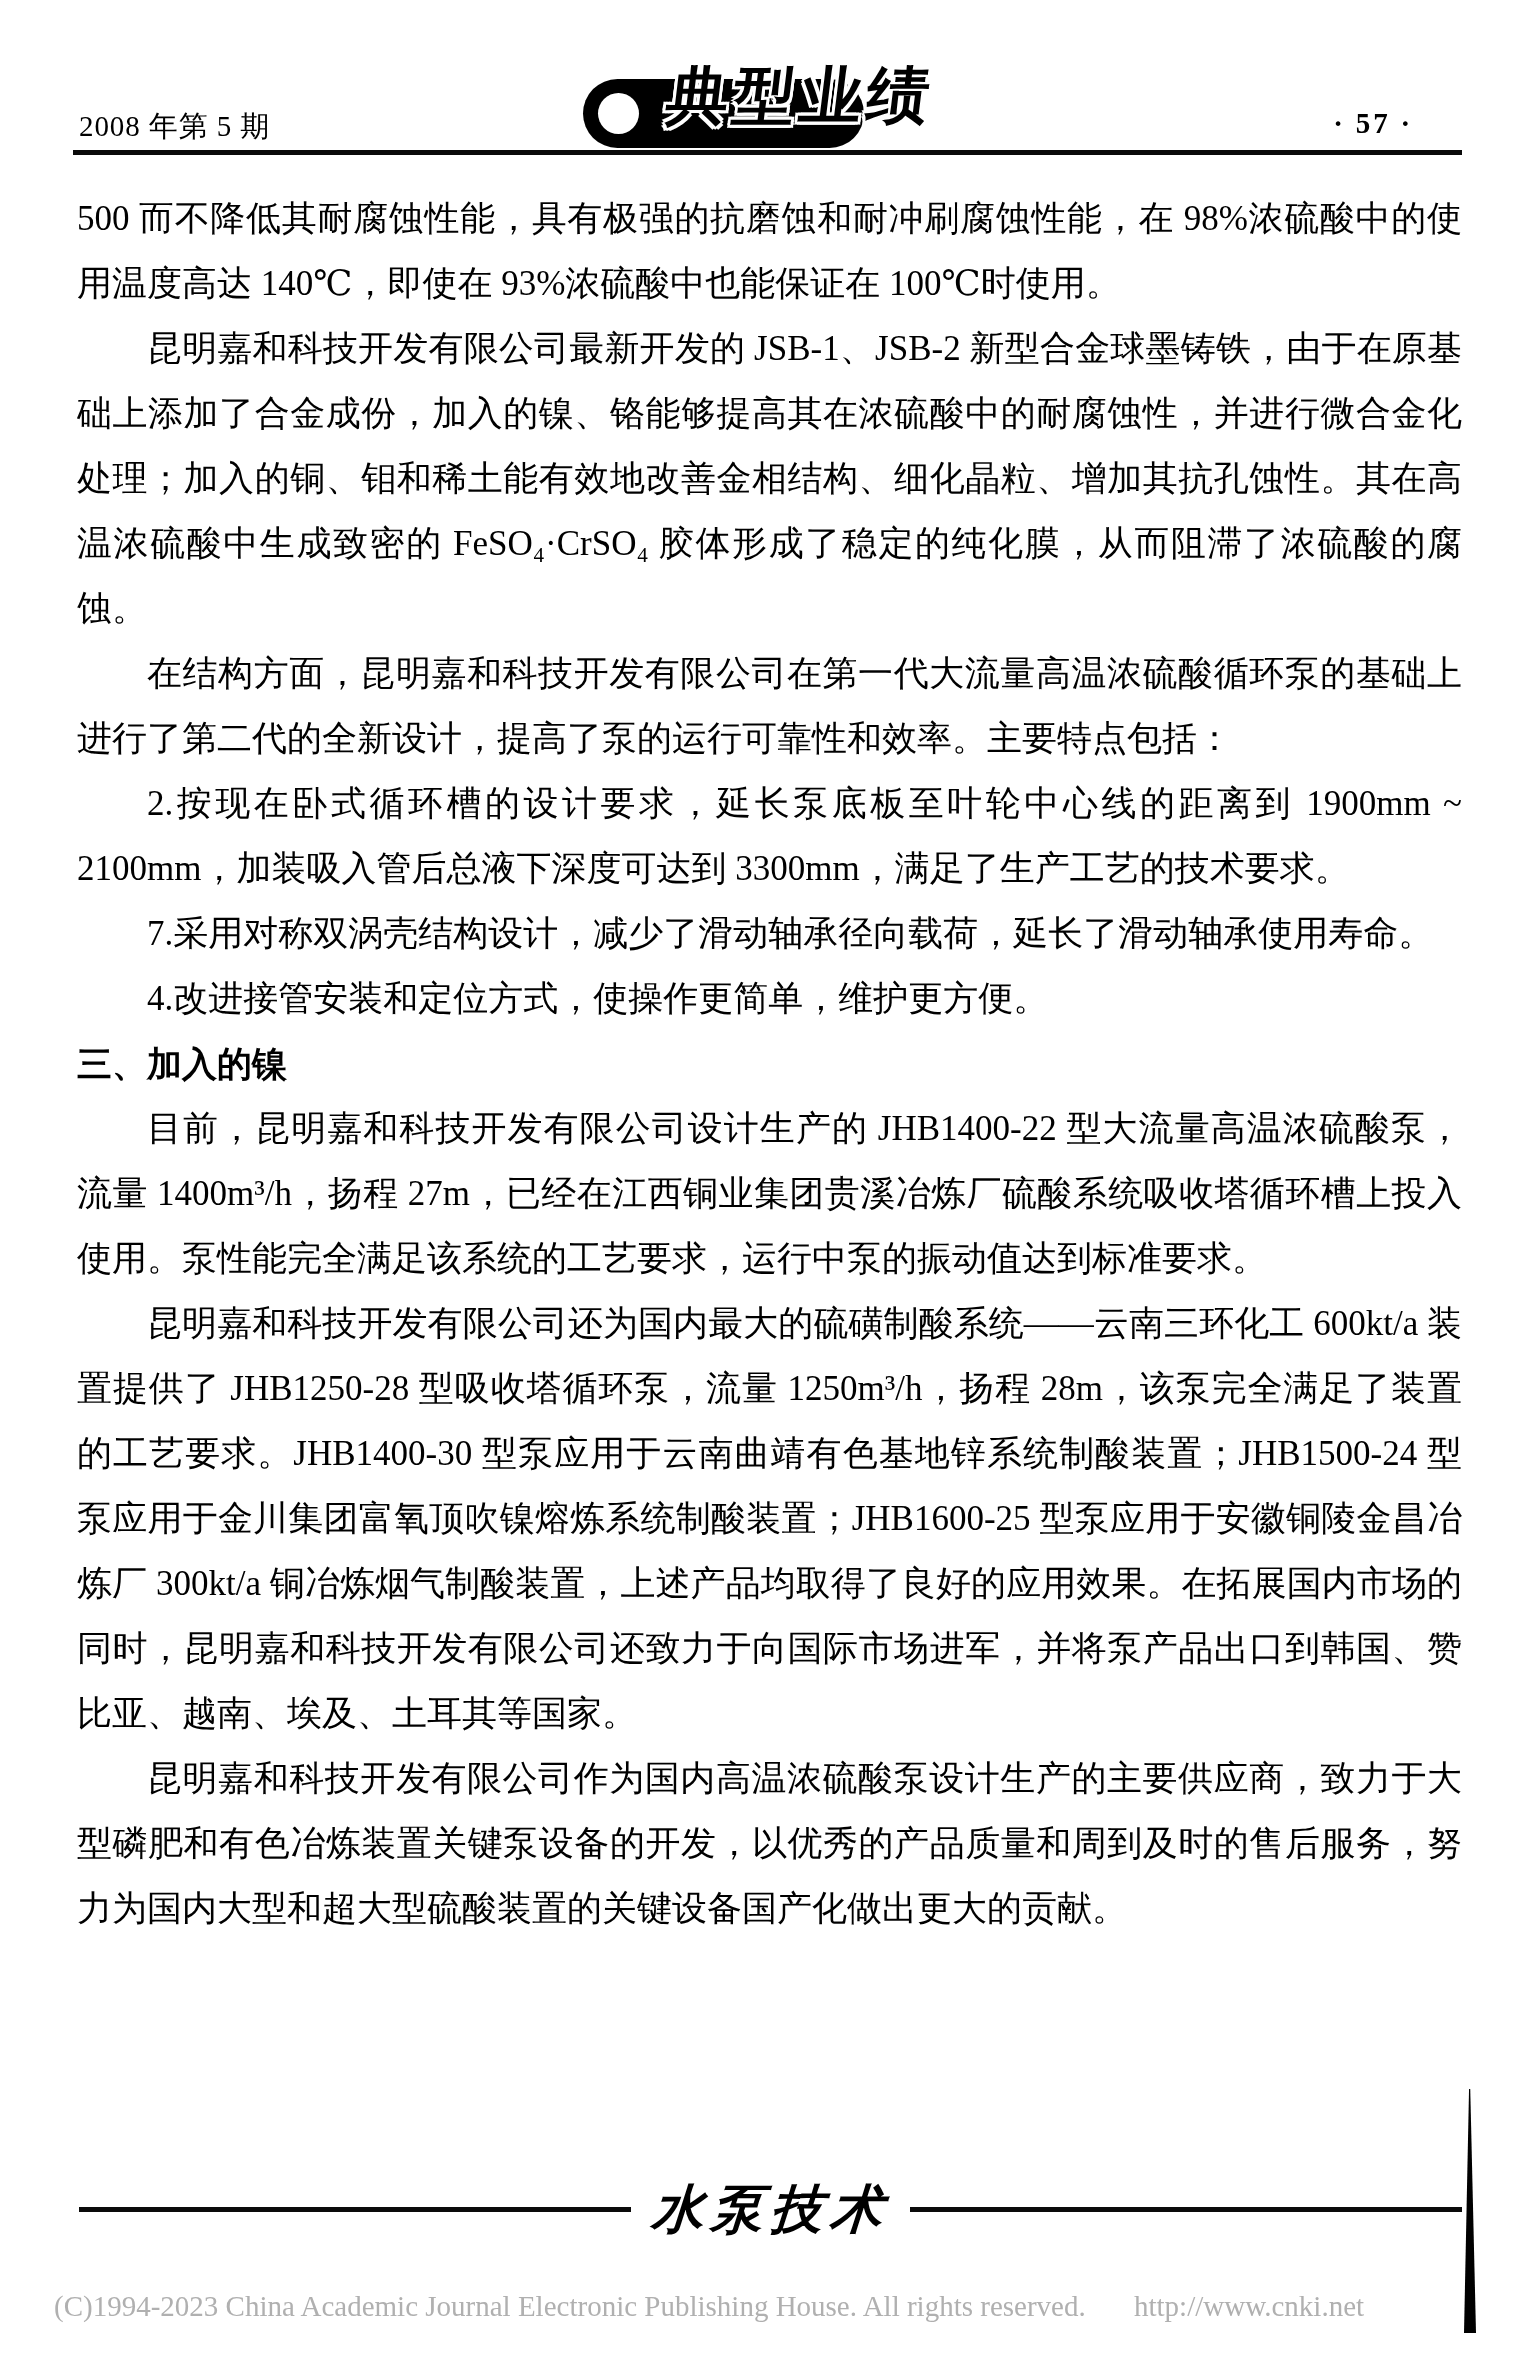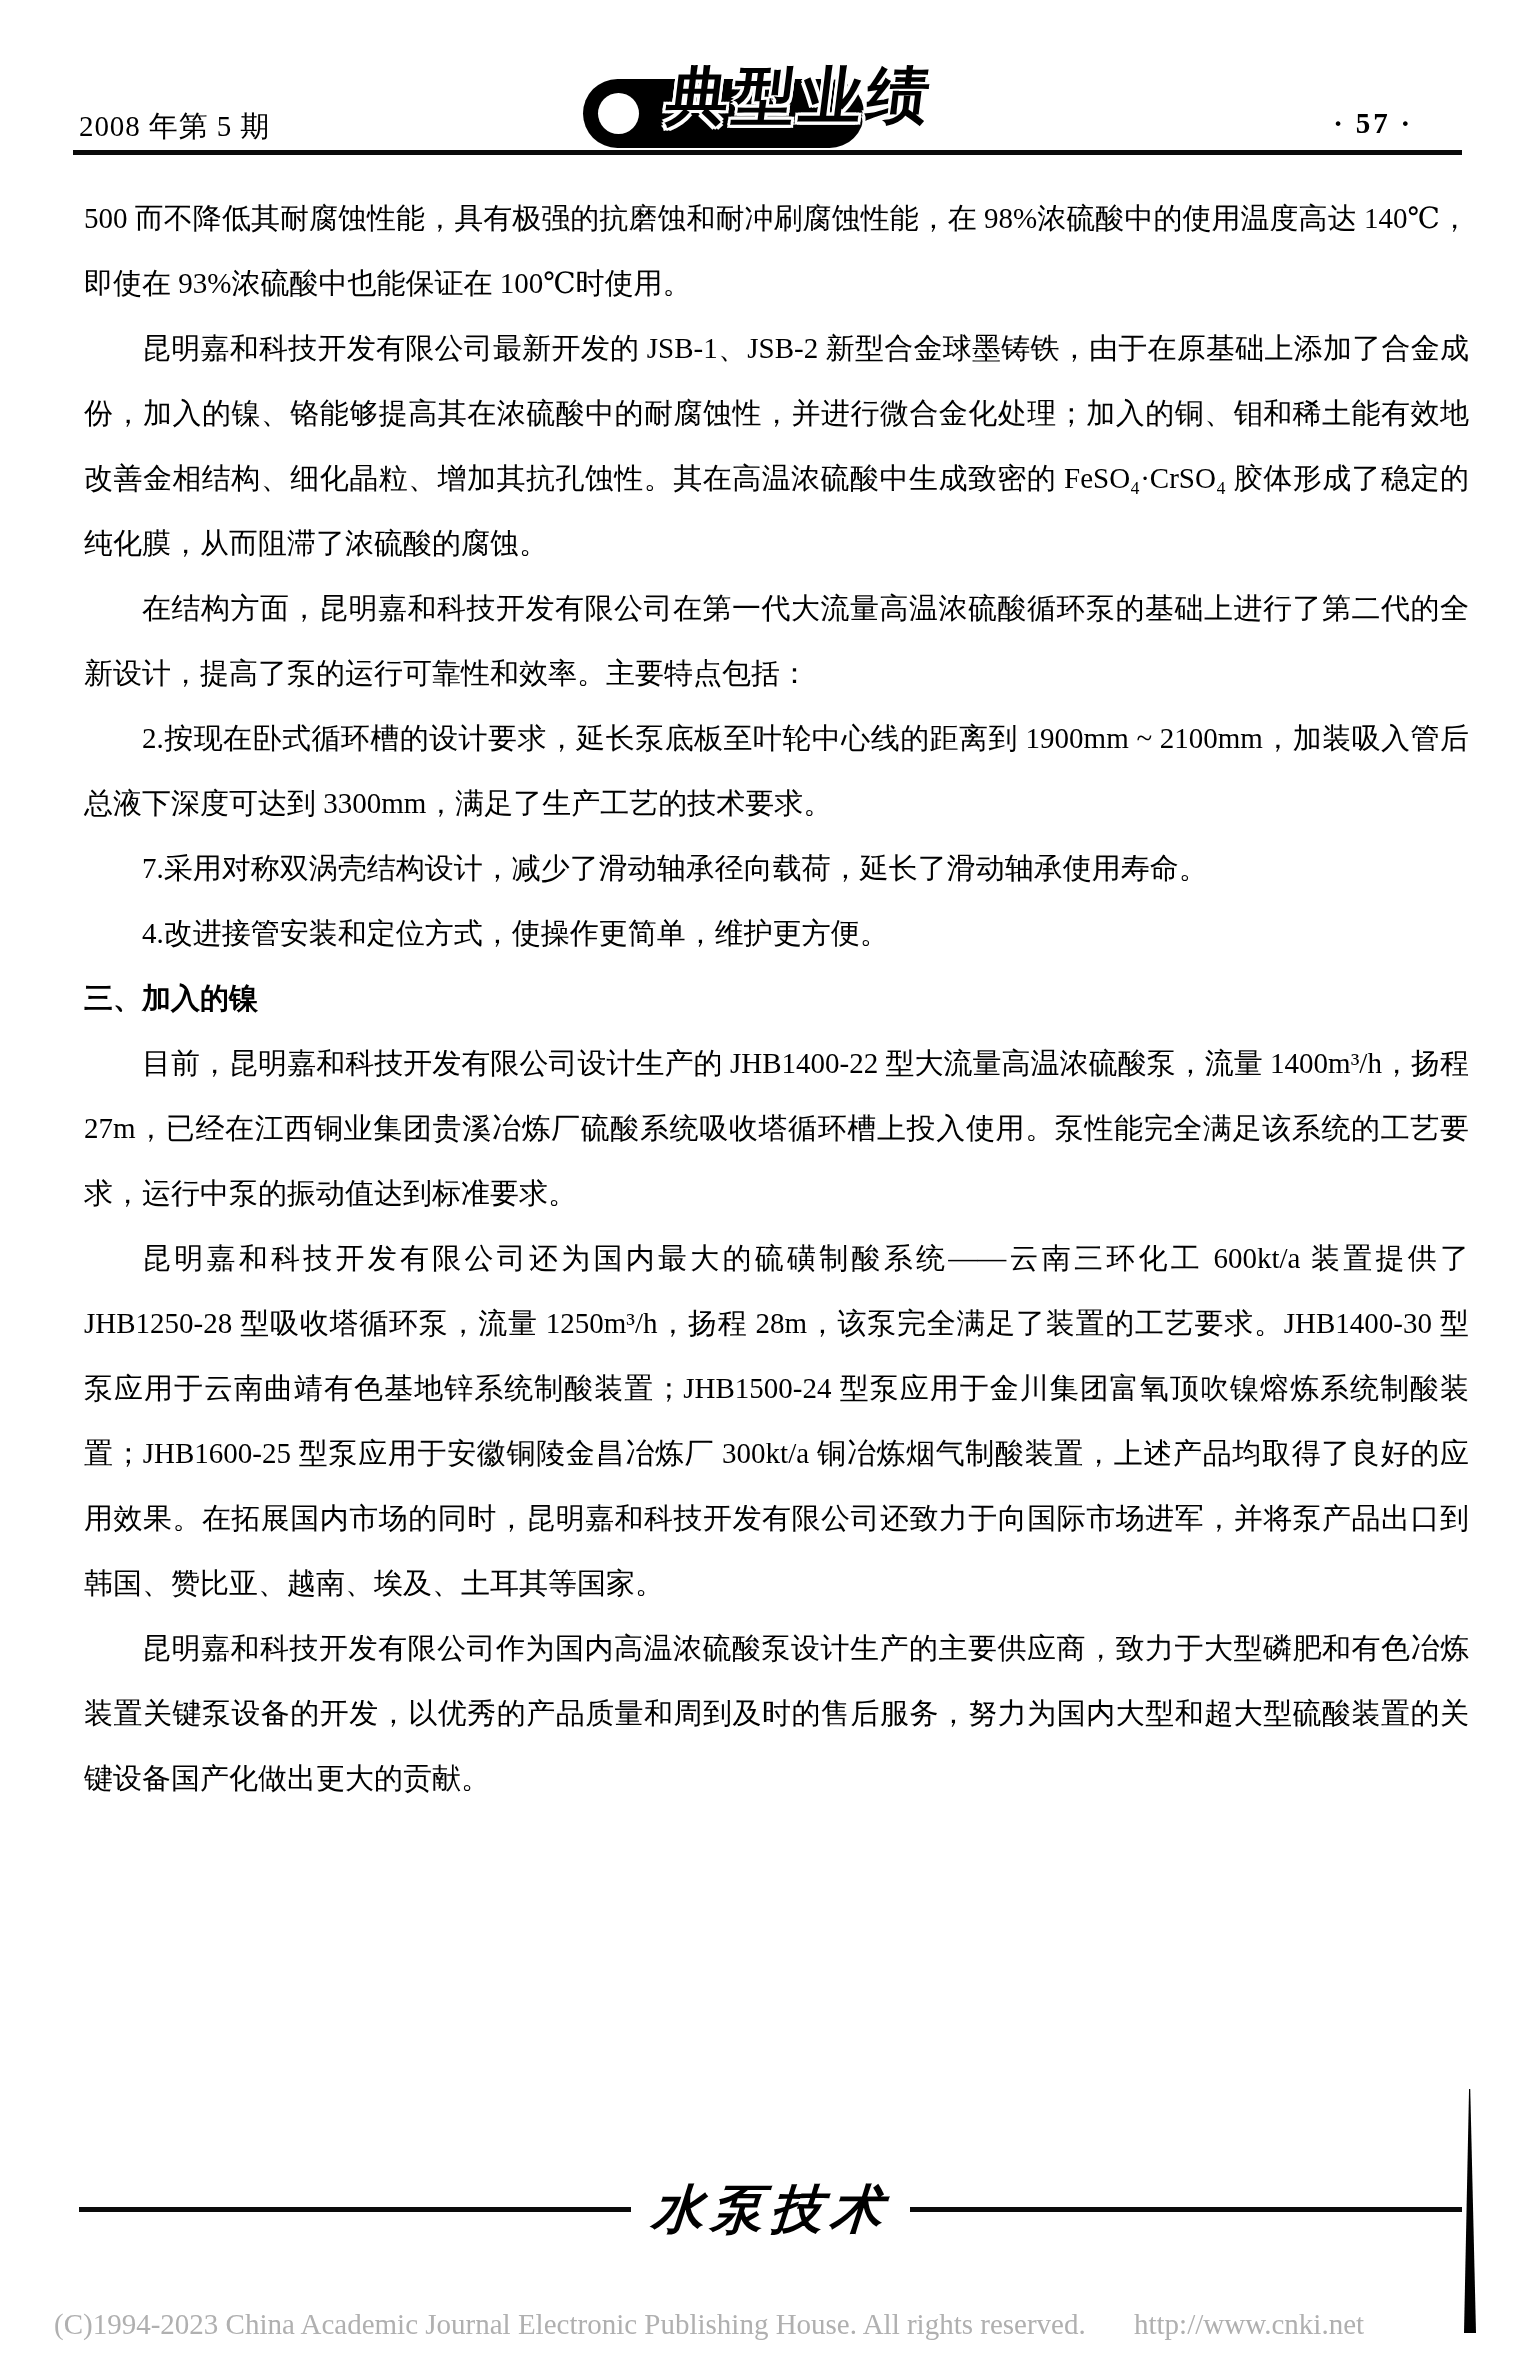--- a/index.html
+++ b/index.html
@@ -41,22 +41,22 @@
       -2.8px -2.8px 0 #fff, 2.8px -2.8px 0 #fff, -2.8px 2.8px 0 #fff, 2.8px 2.8px 0 #fff,
       0 -2.8px 0 #fff, 0 2.8px 0 #fff, -2.8px 0 0 #fff, 2.8px 0 0 #fff;
     white-space:nowrap;
   }
   .header-rule {
     position:absolute; left:73px; top:150px;
     width:1389px; height:4.7px; background:#0a0a0a;
   }
   
   .article {
-    position:absolute; left:84px; top:186px; width:1385px;
-    font-size:29px; line-height:65px;
+    position:absolute; left:77px; top:186px; width:1385px;
+    font-size:35px; line-height:65px;
     text-align:justify; text-justify:inter-ideograph;
   }
   .para { text-indent:2em; }
   .para.continuation { text-indent:0; }
   .para.heading {
     text-indent:0; font-weight:bold;
     font-family:"Liberation Sans","DejaVu Sans",sans-serif;
   }
   
   .footer-row {
@@ -66,21 +66,20 @@
   .footer-line { flex:1; height:4.7px; background:#0a0a0a; }
   .footer-name {
     font-size:52px; font-weight:900; font-style:italic;
     letter-spacing:7.5px; white-space:nowrap;
     transform:skewX(-4deg);
   }
   .copyright {
     position:absolute; left:54px; top:2290px; width:1368px;
     font-size:29px; color:#b0b0b0;
     white-space:nowrap;
-    margin-top:18px;
   }
   .copyright .url { margin-left:41px; }
   
   .scan-artifact {
     position:absolute; left:1464px; top:2089px;
     width:12px; height:244px; background:#000;
     clip-path:polygon(42% 0, 52% 0, 100% 100%, 0% 100%);
   }
 </style>
 </head>

